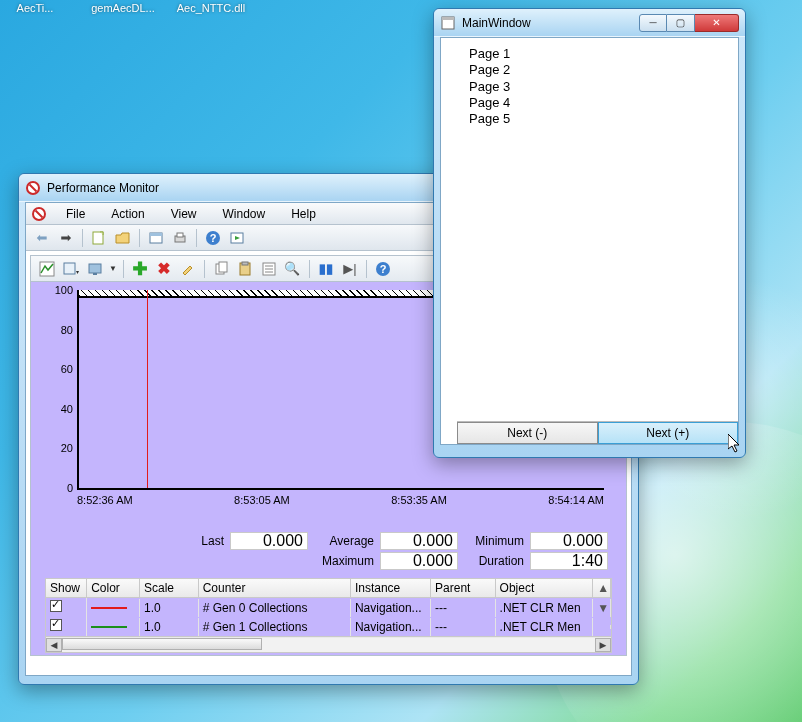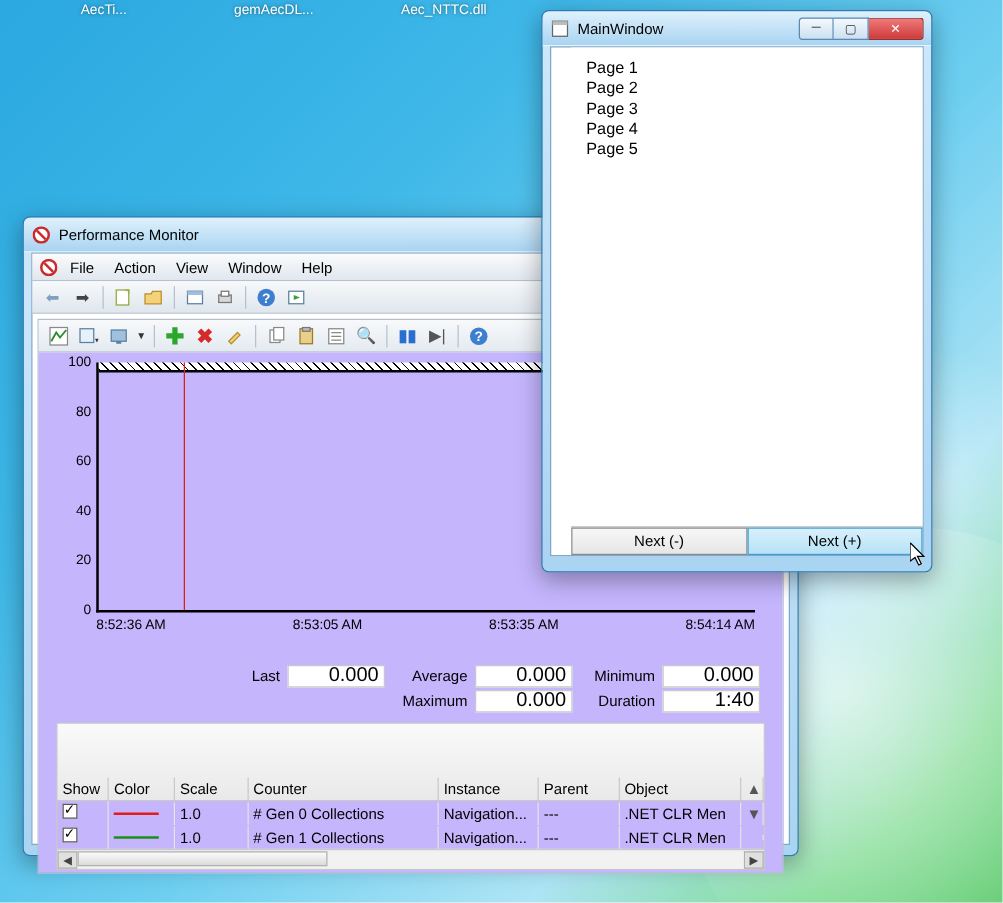--- a/index.html
+++ b/index.html
@@ -18,21 +18,21 @@
   pointer-events: none;
 }
 .desktop-curve2 {
   position: absolute; right: -80px; bottom: 180px;
   width: 260px; height: 260px; border-radius: 50%;
   background: radial-gradient(circle at 45% 45%, rgba(255,255,255,0.35), rgba(255,255,255,0) 60%);
   pointer-events: none;
 }
 
 .desktop-icons { position: absolute; top: 0; left: 0; display: flex; gap: 18px; }
-.dicon { width: 70px; text-align: center; color: #fff; font-size: 11px; padding-top: 2px; text-shadow: 0 0 3px rgba(0,0,0,0.5); margin-left: 48px; }
+.dicon { width: 70px; text-align: center; color: #fff; font-size: 11px; padding-top: 2px; text-shadow: 0 0 3px rgba(0,0,0,0.5); }
 
 .win {
   position: absolute;
   border: 1px solid #3079b0;
   border-radius: 6px;
   background: linear-gradient(#cfe8fa, #a9d4f2);
   box-shadow: 0 6px 20px rgba(0,0,0,0.35);
 }
 .titlebar {
   height: 28px; display: flex; align-items: center;
@@ -61,21 +61,21 @@
 .mw-btns { display:flex; border-top: 1px solid #bbb; }
 .mw-btn {
   flex:1; height: 22px; border: 1px solid #8b8b8b; background: linear-gradient(#f7f7f7,#e6e6e6);
   display:flex; align-items:center; justify-content:center; font-size: 12px;
 }
 .mw-btn.next { background: linear-gradient(#d9f0fb,#b6e2f7); border-color:#3a9fd6; }
 
 #pm { left: 18px; top: 173px; width: 621px; height: 512px; z-index: 3; }
 #pm .client { height: 474px; padding: 0; }
 .menubar {
-  height: 22px; display:flex; align-items:center; gap: 0;
+  height: 22px; display:flex; align-items:center; gap: 10px;
   background: linear-gradient(#fafbfc,#e0e7ee);
   border-bottom: 1px solid #b5c2ce; padding: 0 4px;
 }
 .miconbox { width:18px; display:flex; justify-content:center; }
 .menuitem { padding: 2px 8px; font-size: 12px; color:#000; }
 .toolbar {
   height: 26px; display:flex; align-items:center; gap: 4px;
   background: linear-gradient(#f7f9fb,#dfe6ed);
   border-bottom: 1px solid #b5c2ce; padding: 0 6px;
 }
@@ -99,21 +99,21 @@
 .ytick { position:absolute; left:-34px; width:28px; text-align:right; font-size:11px; color:#000; transform: translateY(-50%); }
 .xlabels { display:flex; margin: 4px 14px 0 38px; font-size:11px; justify-content:space-between; }
 .stats { margin: 26px 10px 6px 10px; }
 .srow { display:flex; justify-content:flex-end; align-items:center; gap:6px; font-size:12px; margin-bottom:2px; }
 .slabel { width:60px; text-align:right; }
 .sval { width:78px; height:18px; border:1px solid #c9c9c9; text-align:right; padding-right:4px; font-size:16px; line-height:16px; background:#fff; }
 .legend { margin: 8px 6px 0 6px; border: 1px solid #c9c9c9; font-size:12px; }
 .lhead, .lrow { display:flex; align-items:center; }
 .lcell { padding: 2px 4px; border-right: 1px solid #e4e4e4; overflow:hidden; white-space:nowrap; text-overflow: ellipsis; }
 .lhead { background: linear-gradient(#fafafa,#e9e9e9); border-bottom:1px solid #c9c9c9; }
-.lhead .lcell { border-right:1px solid #c9c9c9;margin-top:43px; }
+.lhead .lcell { border-right:1px solid #c9c9c9; }
 .c-show{width:42px} .c-color{width:54px} .c-scale{width:60px} .c-counter{width:156px}
 .c-instance{width:82px} .c-parent{width:66px} .c-object{width:100px}
 .c-scrollhead{width:18px; text-align:center; color:#555;}
 .chk { width:12px; height:12px; border:1px solid #555; display:inline-block; position:relative; background:#fff; }
 .chk::after { content:"✓"; position:absolute; top:-3px; left:0; font-size:11px; }
 .swatch { display:inline-block; width:36px; height:2px; vertical-align:middle; }
 .hscroll { height:16px; background: #eaeaea; border-top:1px solid #c9c9c9; display:flex; align-items:center; }
 .hsb-btn { width:16px; height:14px; background:#e0e0e0; border:1px solid #b0b0b0; display:flex; align-items:center; justify-content:center; font-size:9px; color:#444;}
 .hsb-track { flex:1; height:14px; background:#f2f2f2; position:relative; }
 .hsb-thumb { position:absolute; left:0; top:0; height:12px; width:200px; background: linear-gradient(#fafafa,#dcdcdc); border:1px solid #b0b0b0; }

